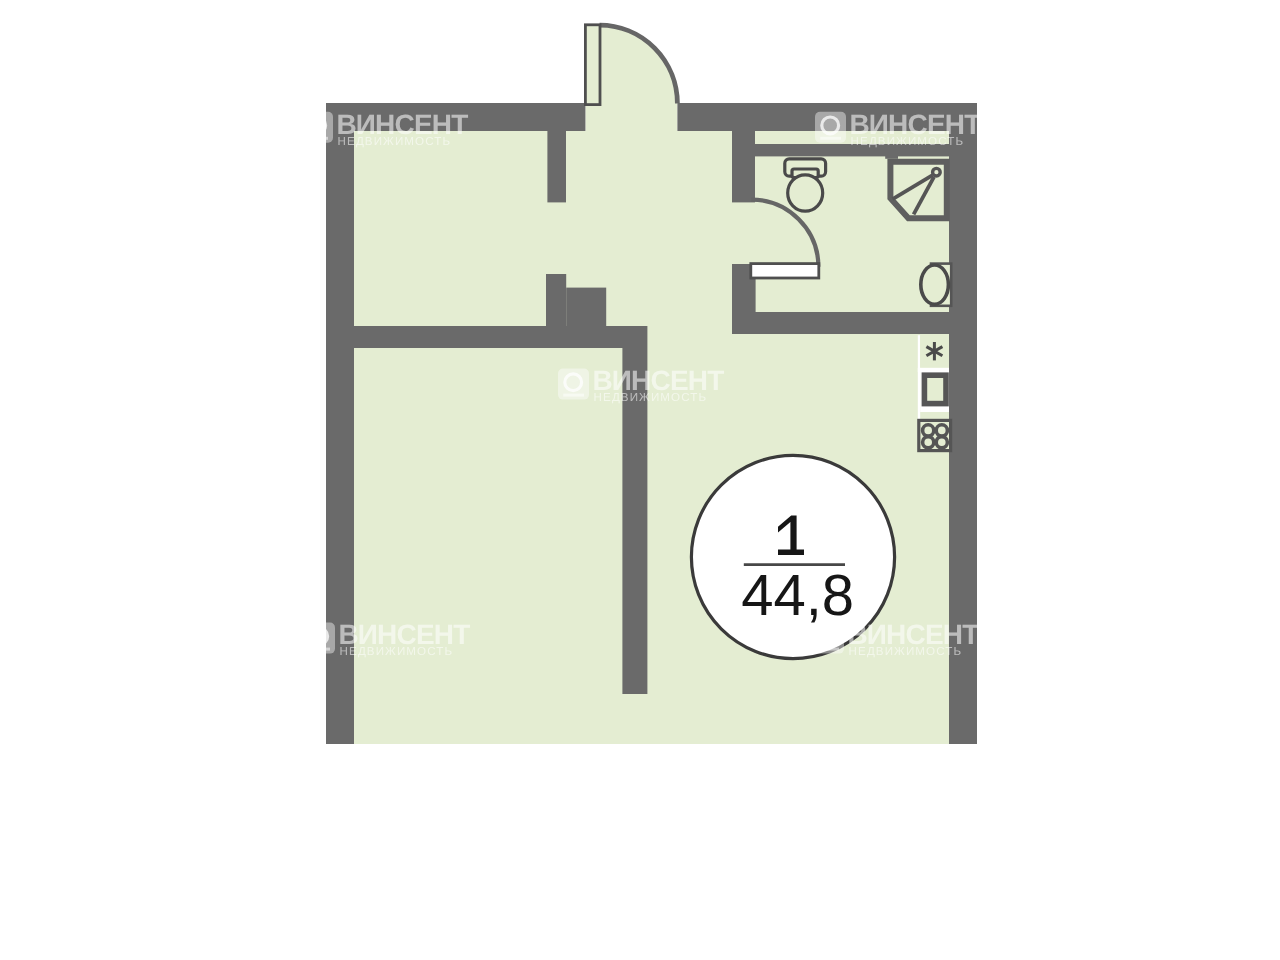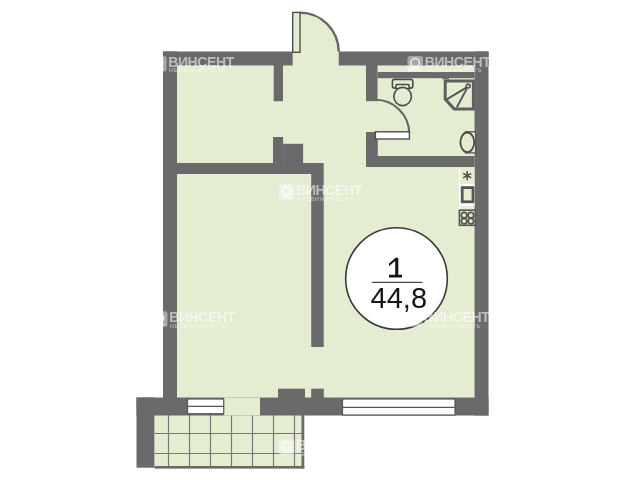--- a/index.html
+++ b/index.html
@@ -1,16 +1,16 @@
 <!DOCTYPE html>
 <html><head>
 <meta charset="utf-8">
 <style>
   html,body{margin:0;padding:0;background:#ffffff;}
-  #plan{width:640px;height:480px;position:relative;font-family:"Liberation Sans", sans-serif;text-decoration:underline;}
+  #plan{width:640px;height:372px;position:relative;font-family:"Liberation Sans", sans-serif;text-decoration:underline;}
 </style>
 </head>
 <body>
 
 <div id="plan">
 <svg width="640" height="480" viewBox="0 0 640 480" xmlns="http://www.w3.org/2000/svg">
 
   <rect x="0" y="0" width="640" height="480" fill="#ffffff"></rect>
 
   <rect x="177" y="65.5" width="297.5" height="332" fill="#e4edd2"></rect>

